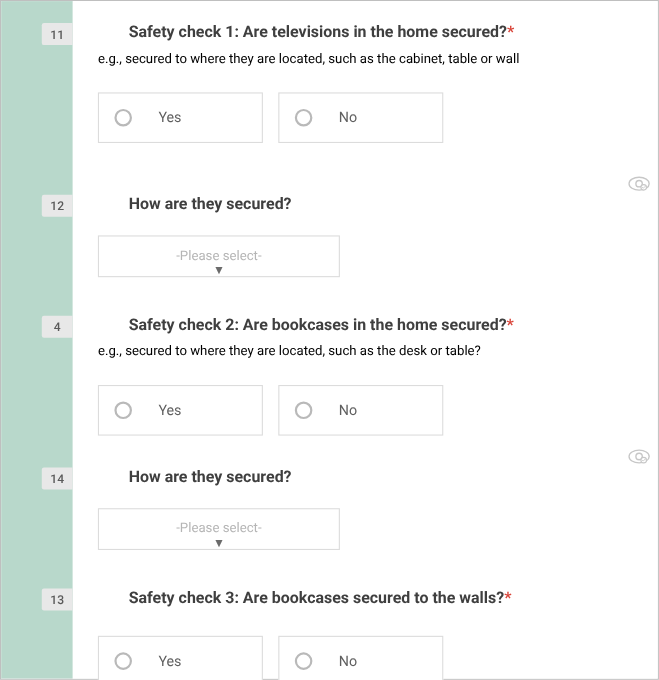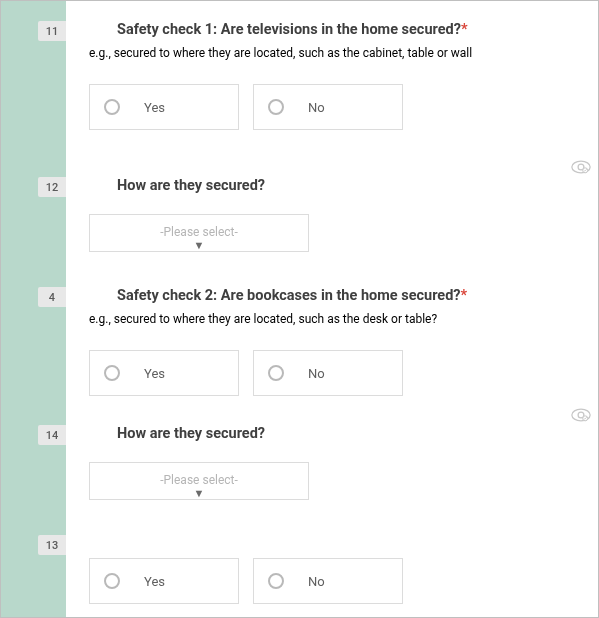--- a/index.html
+++ b/index.html
@@ -181,20 +181,21 @@
         <path d="M15.5 12 L16.5 13 L18.5 11" fill="none" stroke="#c7c7c7" stroke-width="1" stroke-linecap="round"></path>
       </svg>
     </span>
     <div class="qtitle"><span>How are they secured?</span></div>
     <div class="select-box">
       <span class="select-placeholder">-Please select-</span>
       <span class="select-caret">▼</span>
     </div>
   </div>
 <div class="qblock" style="position: absolute; left: 89px; right: 30px; top: 534px;">
+    <div class="qtitle"><span>Safety check 3: Are bookcases secured to the walls?</span><span class="req">*</span></div>
     <div class="radio-row">
       <div class="radio-opt">
         <span class="radio-circle"></span>
         <span class="radio-label">Yes</span>
       </div>
       <div class="radio-opt">
         <span class="radio-circle"></span>
         <span class="radio-label">No</span>
       </div>
     </div>

